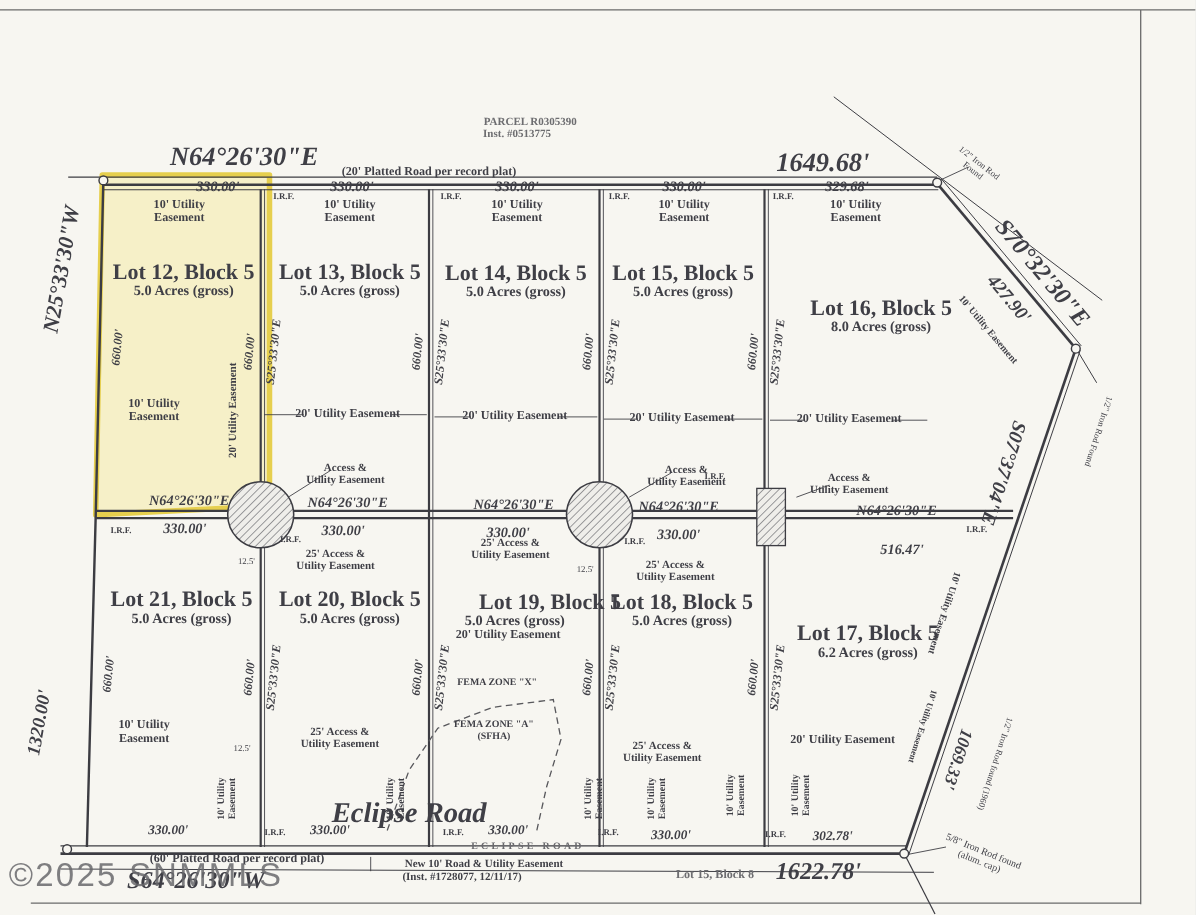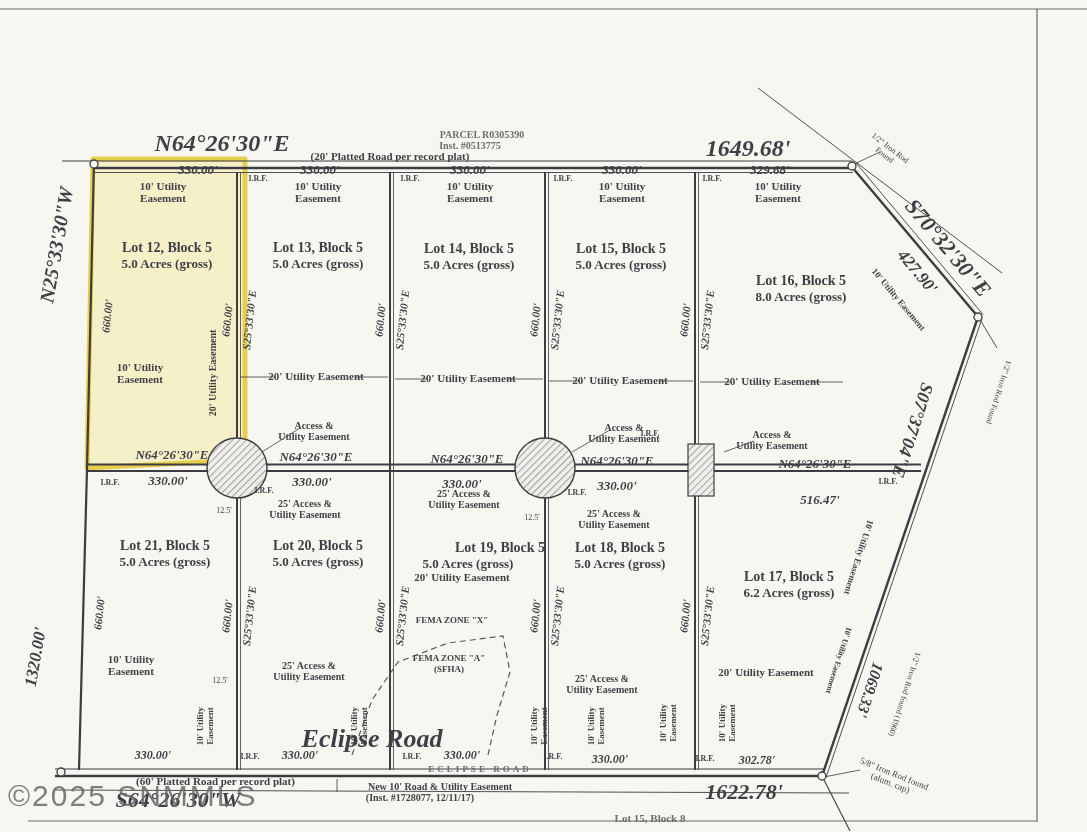--- a/index.html
+++ b/index.html
@@ -4,23 +4,23 @@
 <style>
   html,body{margin:0;padding:0;background:#e9e9e7;}
   .sheet{position:relative;width:1087px;height:832px;background:#f7f6f1;overflow:hidden;
          font-family:"Liberation Serif", serif;color:#3a3a40;}
   .geom{position:absolute;left:0;top:0;}
   .lbl{position:absolute;white-space:nowrap;line-height:1.08;color:#3f3f46;}
   .ctr{transform:translate(-50%,-50%);}
   .tc{text-align:center;}
   .b{font-weight:bold;}
   .i{font-style:italic;}
-  .faint{color:#6d6d70;margin-top:23px;}
+  .faint{color:#6d6d70;}
   .s8{font-size:8px;} .s9{font-size:9px;} .s10{font-size:10px;} .s11{font-size:11px;}
-  .s12{font-size:12px;} .s13{font-size:13px;} .s15{font-size:14px;} .s16{font-size:16px;}
+  .s12{font-size:12px;} .s13{font-size:13px;} .s15{font-size:20px;} .s16{font-size:16px;}
   .s17{font-size:17px;} .s18{font-size:18px;} .s20{font-size:20px;} .s22{font-size:22px;}
   .s24{font-size:24px;} .s26{font-size:26px;}
   .wm{font-family:"Liberation Sans",sans-serif;font-size:30px;color:rgba(105,105,108,0.85);
       letter-spacing:2px;z-index:9;}
   .stamp{letter-spacing:3px;color:#6a6a6e;}
 </style>
 </head>
 <body>
 
 <div class="sheet">

